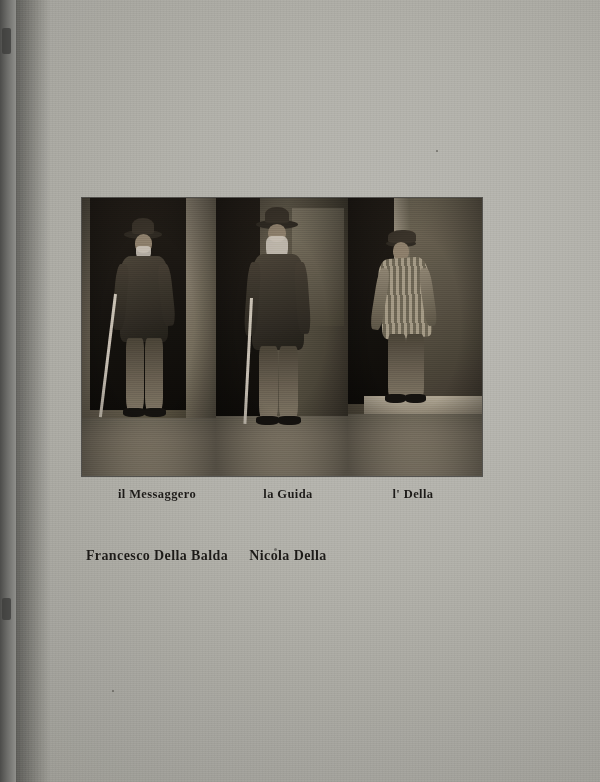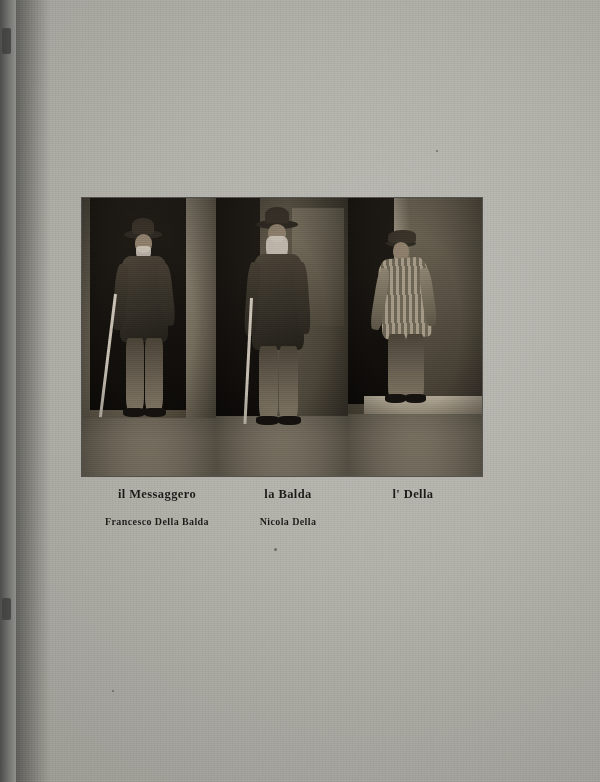--- a/index.html
+++ b/index.html
@@ -191,21 +191,21 @@
   .cap-row.roles { margin-bottom: 14px; }
   .cap-cell {
     text-align: center;
     font-size: 12.5px;
     letter-spacing: .4px;
     text-shadow: 0 0 1px rgba(255,255,255,.25);
   }
   .cap-cell.c1 { width: 150px; }
   .cap-cell.c2 { width: 112px; }
   .cap-cell.c3 { width: 138px; }
-  .cap-row.names .cap-cell { font-weight: bold; font-size: 10px; }
+  .cap-row.names .cap-cell { font-weight: bold; font-size: 14px; margin-top: 32px; }
   .cap-row.roles .cap-cell { font-weight: bold; }
 
   .speck {
     position: absolute;
     background: rgba(40,38,34,.5);
     border-radius: 50%;
   }
 </style>
 </head>
 <body>
@@ -302,21 +302,21 @@
         <div class="grain"></div>
         <div class="vignette"></div>
       </div>
 
     </div>
   </div>
 
   <div class="captions">
     <div class="cap-row roles">
       <div class="cap-cell c1">il  Messaggero</div>
-      <div class="cap-cell c2">la Balda</div>
+      <div class="cap-cell c2">la Guida</div>
       <div class="cap-cell c3">l' Della</div>
     </div>
     <div class="cap-row names">
       <div class="cap-cell c1">Francesco Della Balda</div>
       <div class="cap-cell c2">Nicola Della</div>
     </div>
   </div>
 
 </div>
 

